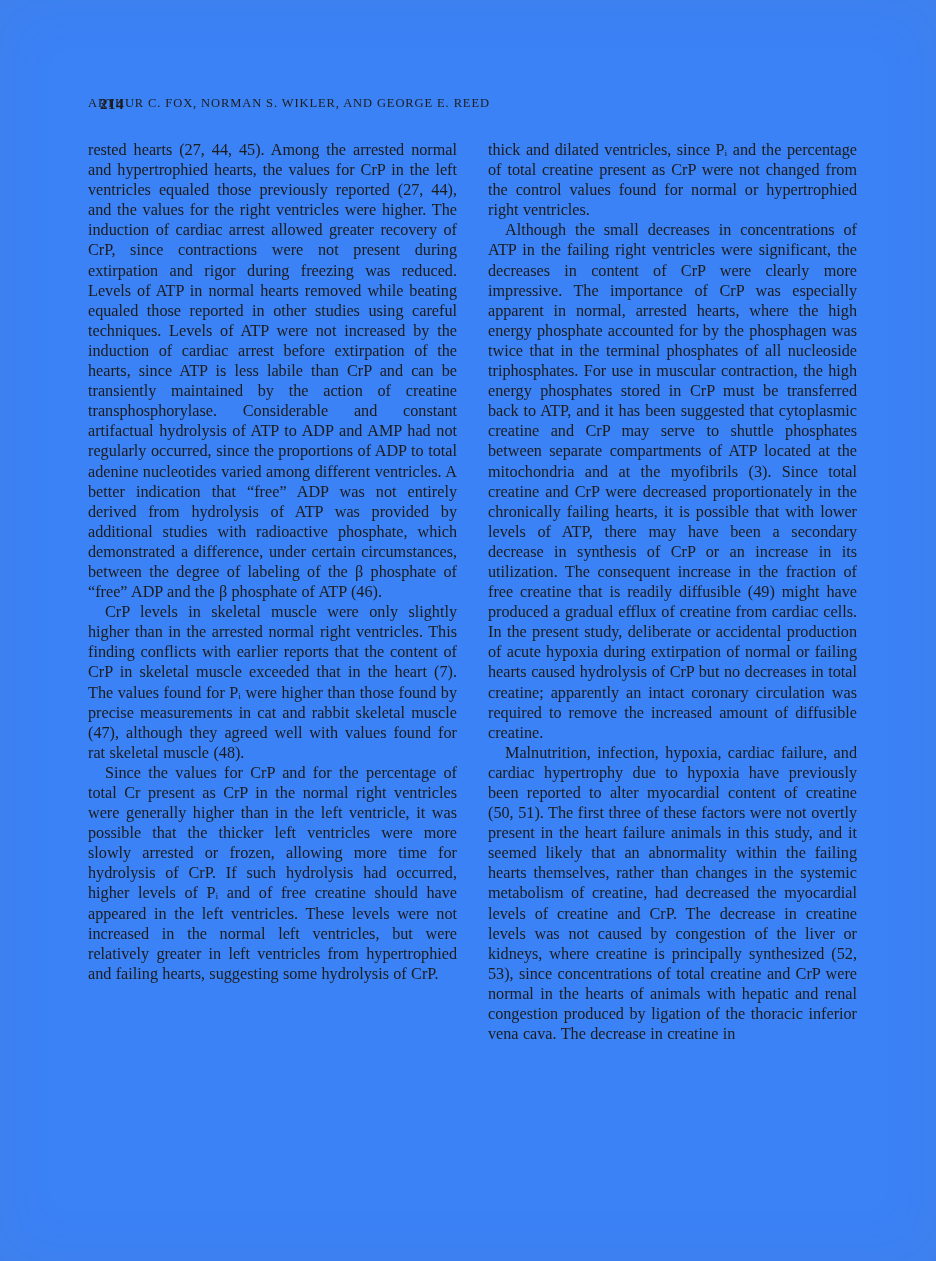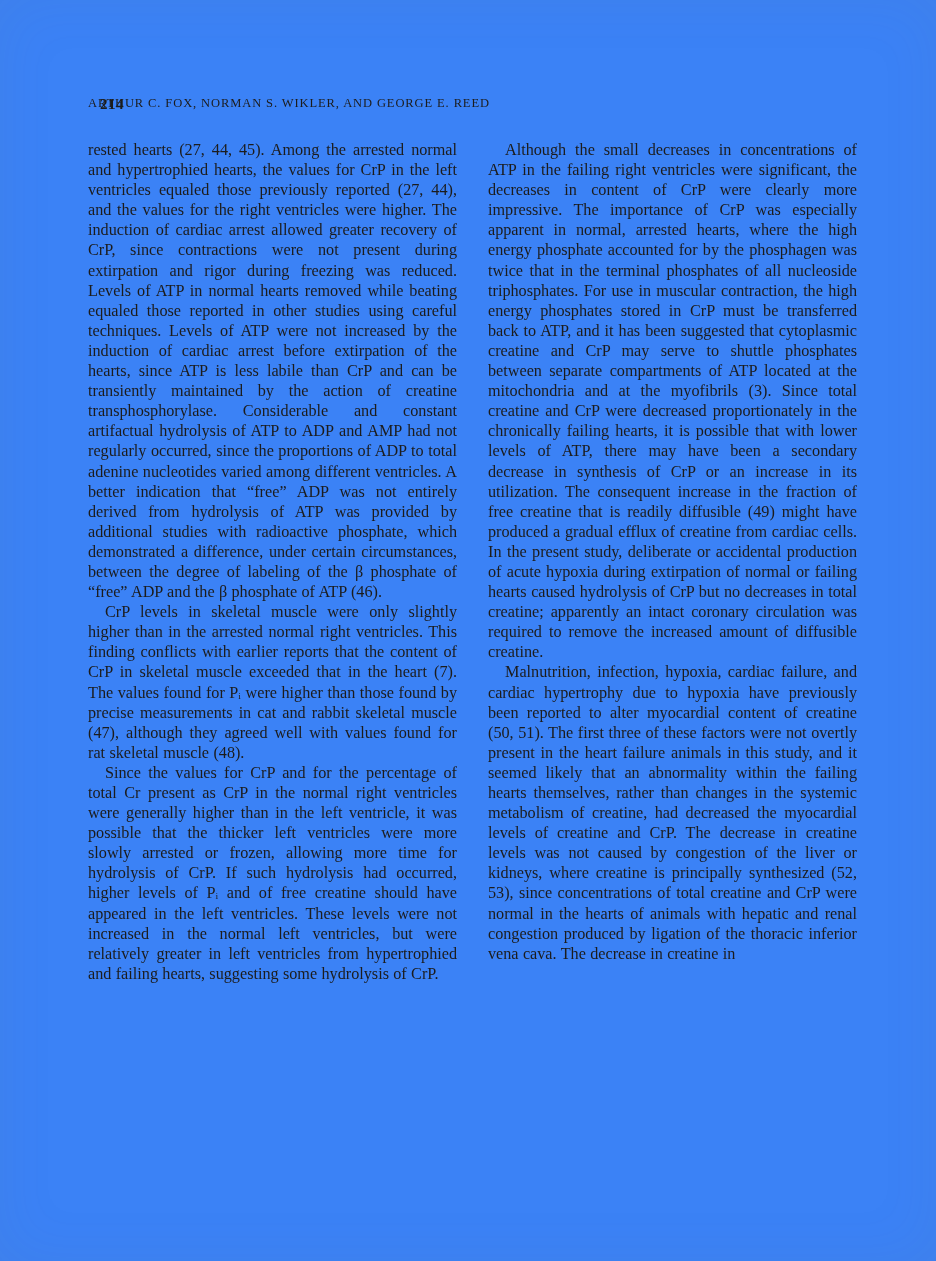--- a/index.html
+++ b/index.html
@@ -70,19 +70,20 @@
 
   <div class="columns">
 
     <div class="col">
       <p class="cont">rested hearts (27, 44, 45).  Among the arrested normal and hypertrophied hearts, the values for CrP in the left ventricles equaled those previously reported (27, 44), and the values for the right ventricles were higher.  The induction of cardiac arrest allowed greater recovery of CrP, since contractions were not present during extirpation and rigor during freezing was reduced. Levels of ATP in normal hearts removed while beating equaled those reported in other studies using careful techniques.  Levels of ATP were not increased by the induction of cardiac arrest before extirpation of the hearts, since ATP is less labile than CrP and can be transiently maintained by the action of creatine transphosphorylase.  Considerable and constant artifactual hydrolysis of ATP to ADP and AMP had not regularly occurred, since the proportions of ADP to total adenine nucleotides varied among different ventricles.  A better indication that “free” ADP was not entirely derived from hydrolysis of ATP was provided by additional studies with radioactive phosphate, which demonstrated a difference, under certain circumstances, between the degree of labeling of the β phosphate of “free” ADP and the β phosphate of ATP (46).</p>
       <p>CrP levels in skeletal muscle were only slightly higher than in the arrested normal right ventricles.  This finding conflicts with earlier reports that the content of CrP in skeletal muscle exceeded that in the heart (7).  The values found for Pᵢ were higher than those found by precise measurements in cat and rabbit skeletal muscle (47), although they agreed well with values found for rat skeletal muscle (48).</p>
       <p>Since the values for CrP and for the percentage of total Cr present as CrP in the normal right ventricles were generally higher than in the left ventricle, it was possible that the thicker left ventricles were more slowly arrested or frozen, allowing more time for hydrolysis of CrP.  If such hydrolysis had occurred, higher levels of Pᵢ and of free creatine should have appeared in the left ventricles.  These levels were not increased in the normal left ventricles, but were relatively greater in left ventricles from hypertrophied and failing hearts, suggesting some hydrolysis of CrP.</p>
     </div>
 
     <div class="col">
+      <p class="cont">thick and dilated ventricles, since Pᵢ and the percentage of total creatine present as CrP were not changed from the control values found for normal or hypertrophied right ventricles.</p>
       <p>Although the small decreases in concentrations of ATP in the failing right ventricles were significant, the decreases in content of CrP were clearly more impressive.  The importance of CrP was especially apparent in normal, arrested hearts, where the high energy phosphate accounted for by the phosphagen was twice that in the terminal phosphates of all nucleoside triphosphates.  For use in muscular contraction, the high energy phosphates stored in CrP must be transferred back to ATP, and it has been suggested that cytoplasmic creatine and CrP may serve to shuttle phosphates between separate compartments of ATP located at the mitochondria and at the myofibrils (3).  Since total creatine and CrP were decreased proportionately in the chronically failing hearts, it is possible that with lower levels of ATP, there may have been a secondary decrease in synthesis of CrP or an increase in its utilization.  The consequent increase in the fraction of free creatine that is readily diffusible (49) might have produced a gradual efflux of creatine from cardiac cells. In the present study, deliberate or accidental production of acute hypoxia during extirpation of normal or failing hearts caused hydrolysis of CrP but no decreases in total creatine; apparently an intact coronary circulation was required to remove the increased amount of diffusible creatine.</p>
       <p>Malnutrition, infection, hypoxia, cardiac failure, and cardiac hypertrophy due to hypoxia have previously been reported to alter myocardial content of creatine (50, 51).  The first three of these factors were not overtly present in the heart failure animals in this study, and it seemed likely that an abnormality within the failing hearts themselves, rather than changes in the systemic metabolism of creatine, had decreased the myocardial levels of creatine and CrP.  The decrease in creatine levels was not caused by congestion of the liver or kidneys, where creatine is principally synthesized (52, 53), since concentrations of total creatine and CrP were normal in the hearts of animals with hepatic and renal congestion produced by ligation of the thoracic inferior vena cava.  The decrease in creatine in</p>
     </div>
 
   </div>
 
 </div>
 
 </body></html>

